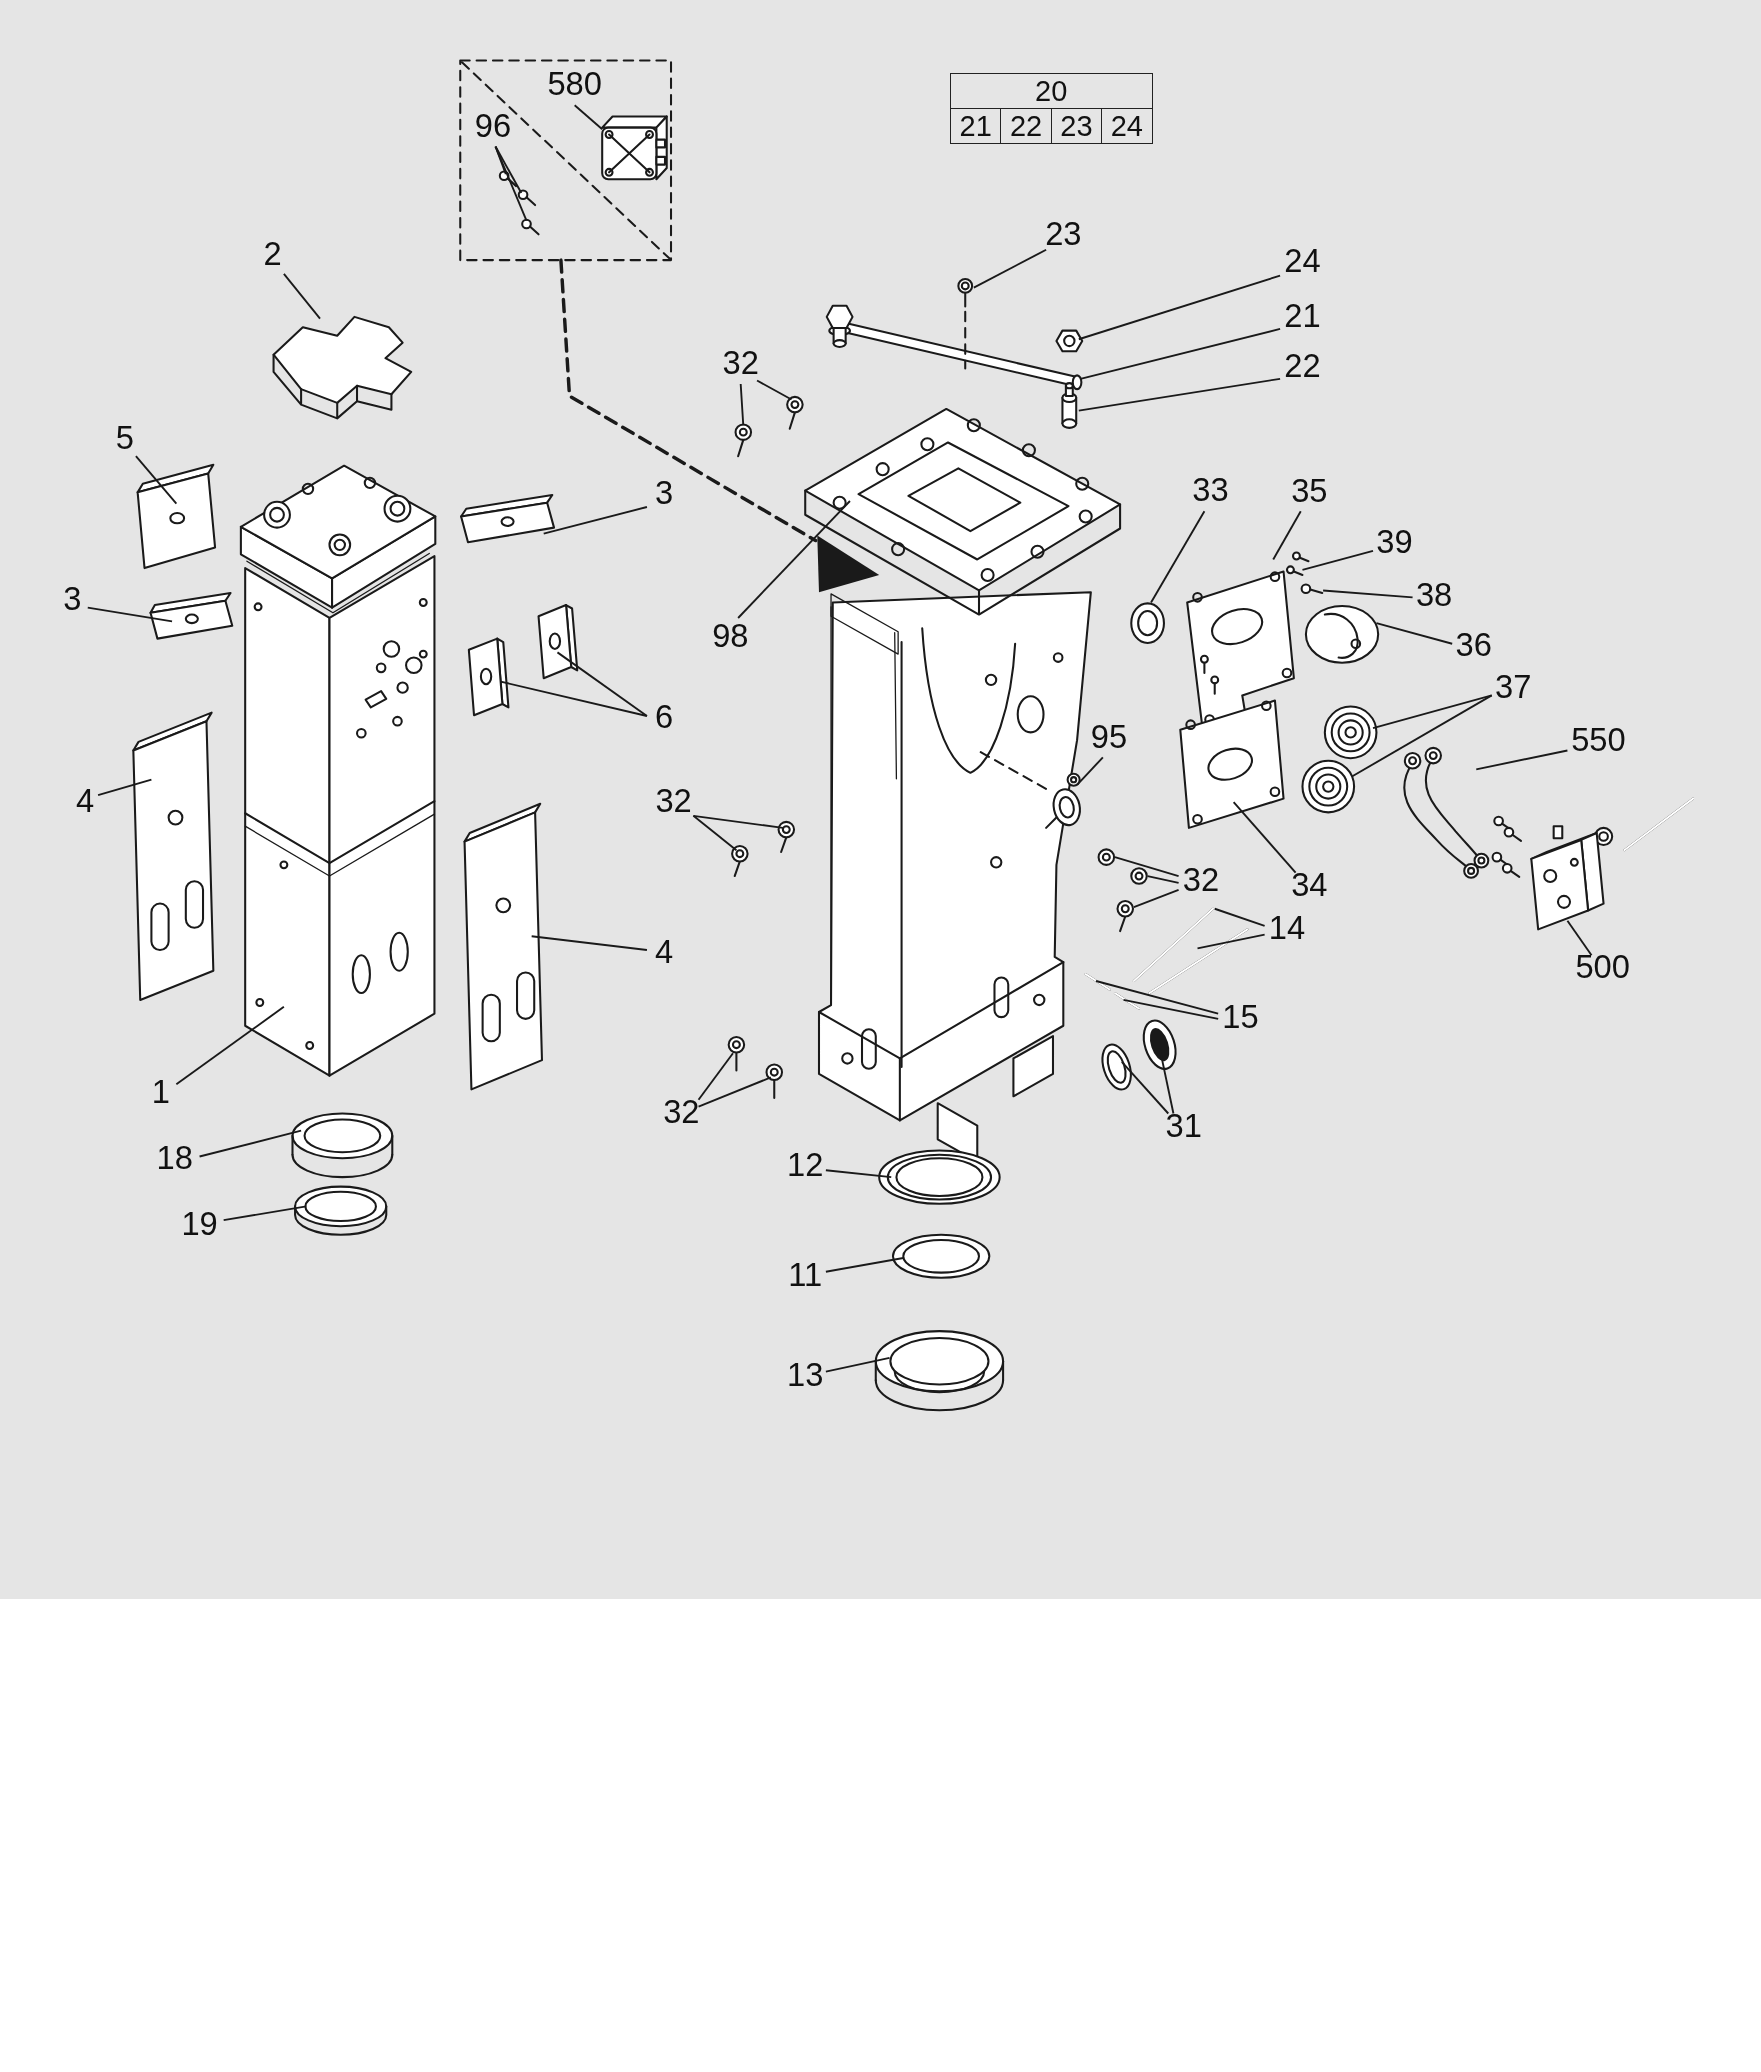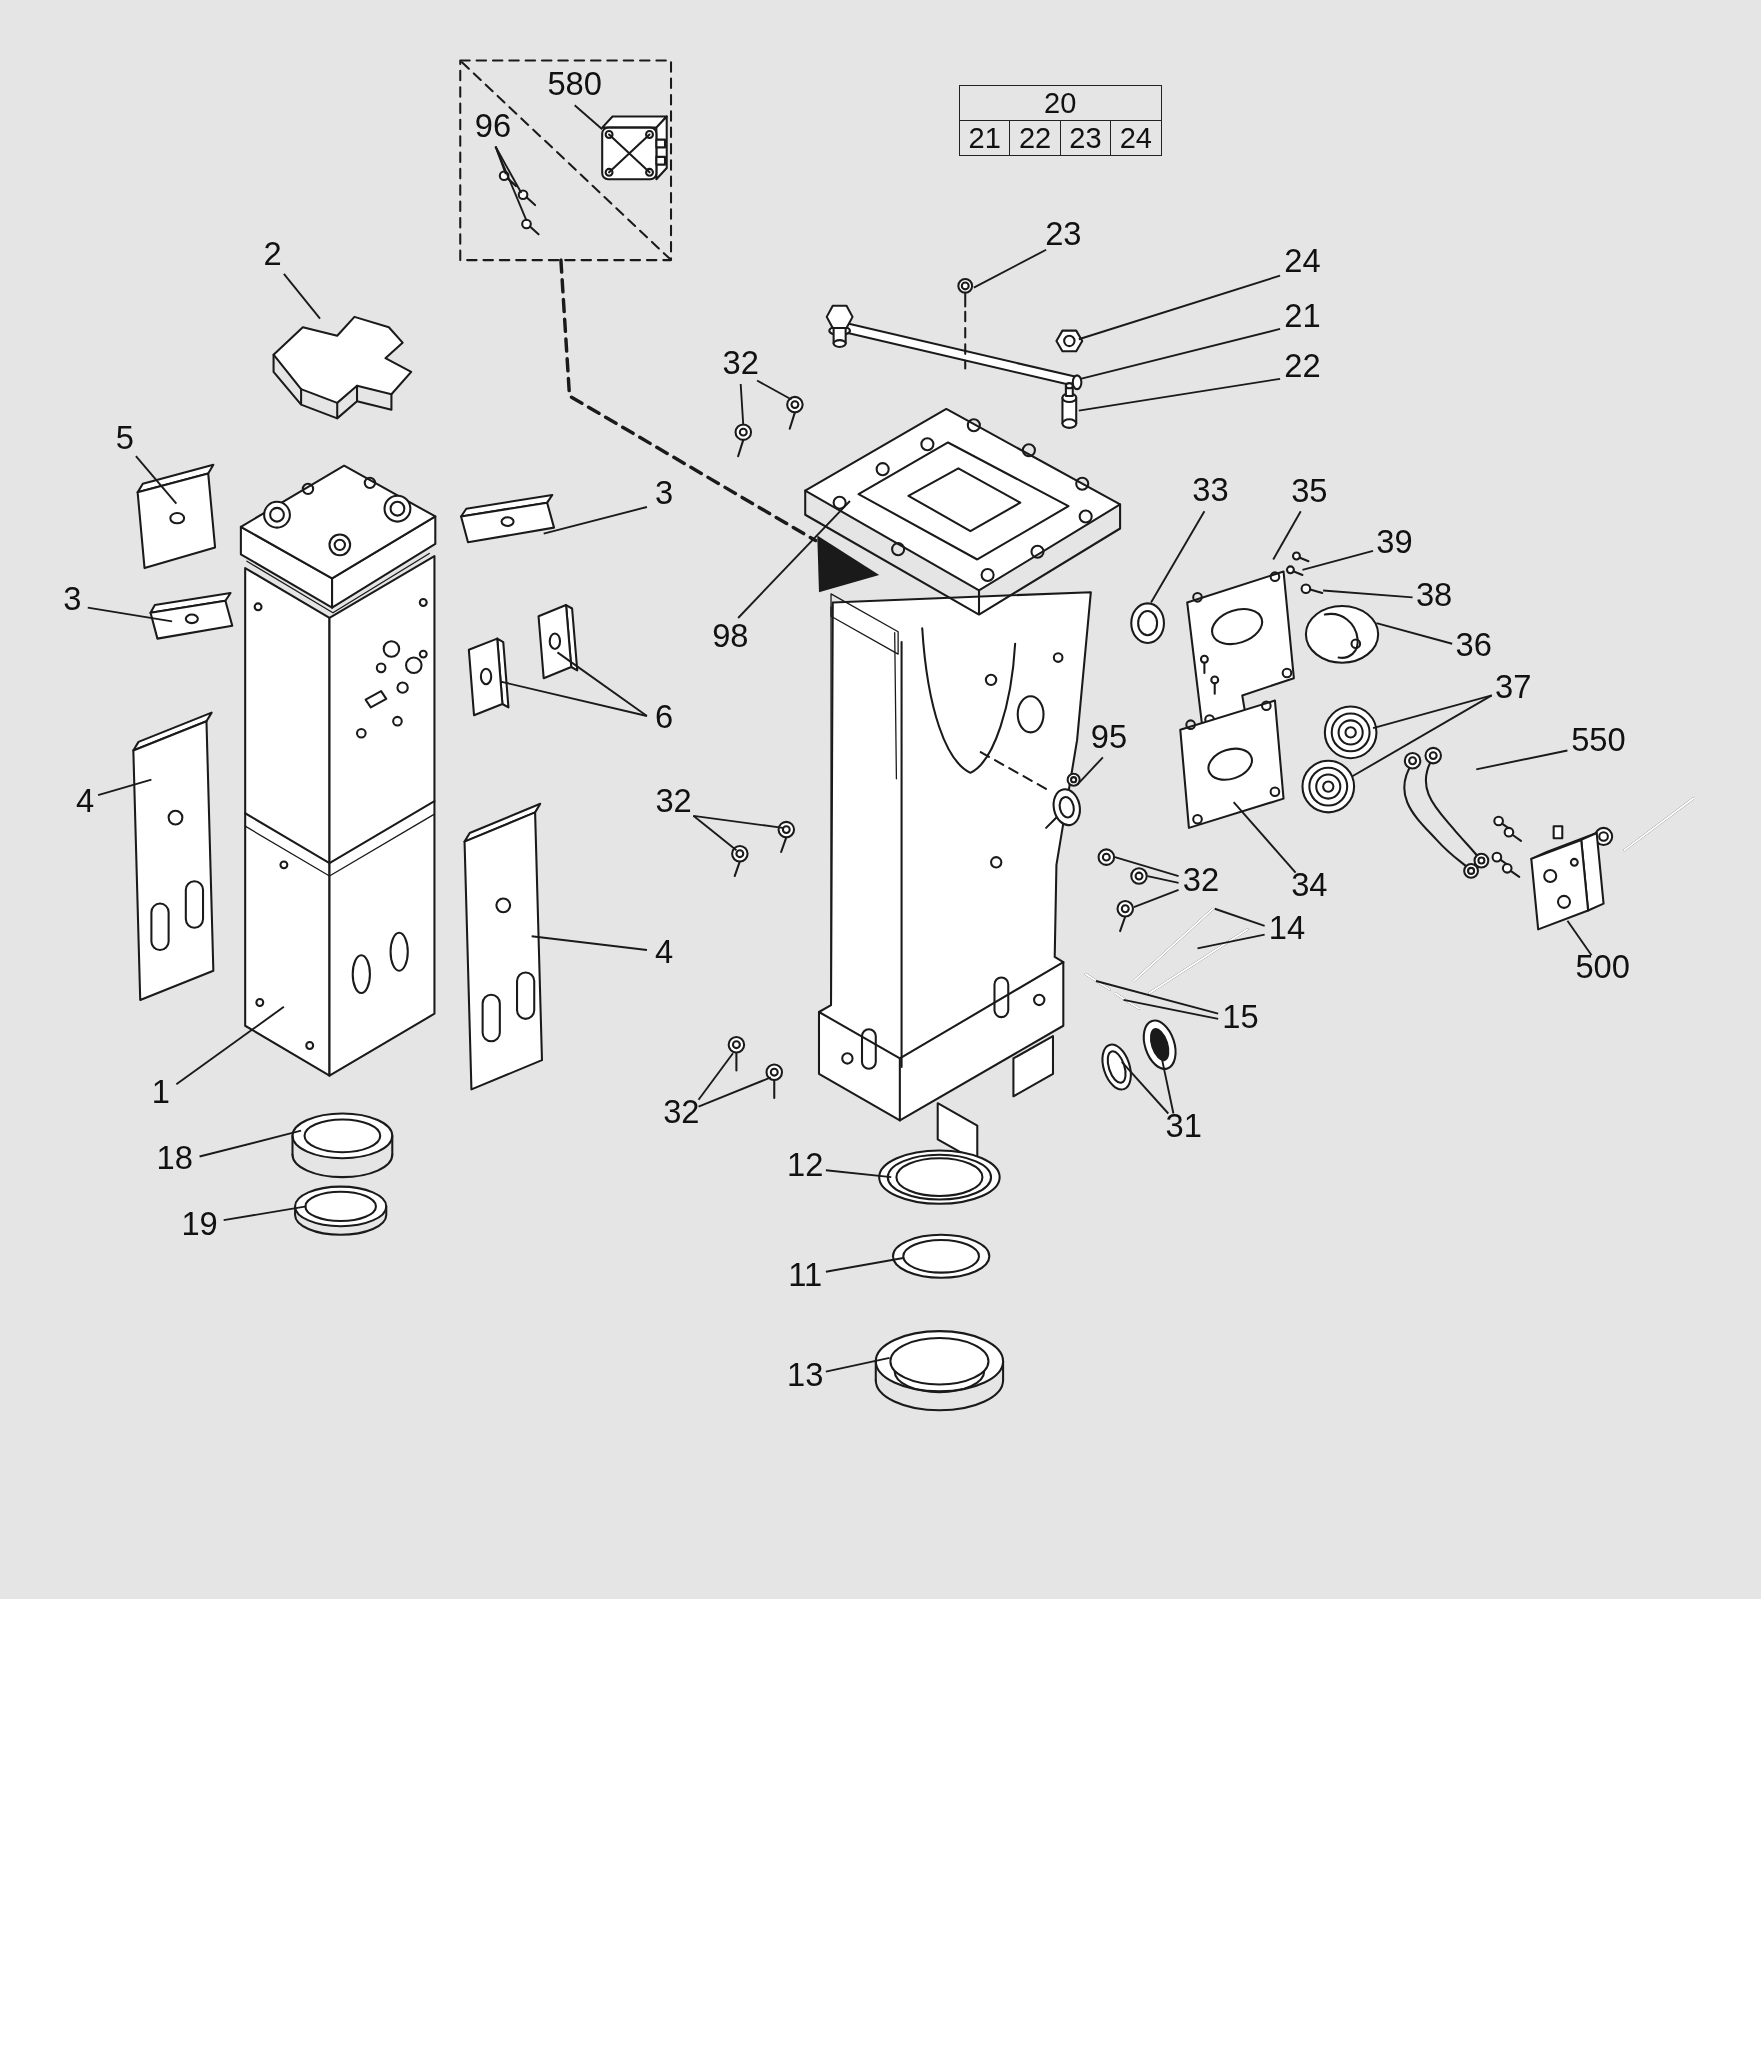--- a/index.html
+++ b/index.html
@@ -10,22 +10,22 @@
   #parts path,#parts rect,#parts circle,#parts ellipse,#parts line,#parts polyline{
      stroke:#1a1a1a;stroke-width:2.4;fill:none;stroke-linecap:round;stroke-linejoin:round;}
   #parts .f{fill:#ffffff;}
   #parts .dk{fill:#1a1a1a;stroke:none;}
   #parts .dash{stroke-dasharray:11 8;}
   #parts .dashbold{stroke-width:4;stroke-dasharray:14 9;}
   #parts .thin{stroke-width:1.5;}
   #parts .wline{stroke:#ffffff;}
   .leader{stroke:#1a1a1a;stroke-width:2.2;fill:none;}
   .callout{font:38px "Liberation Sans",sans-serif;fill:#111111;text-anchor:middle;}
-  .ref-table{position:absolute;left:950px;top:85px;border-collapse:collapse;
-     font:29px "Liberation Sans",sans-serif;color:#111;text-align:center;margin-left:9px;}
+  .ref-table{position:absolute;left:950px;top:73px;border-collapse:collapse;
+     font:29px "Liberation Sans",sans-serif;color:#111;text-align:center;}
   .ref-table td{border:1.7px solid #222;min-width:46px;height:34px;padding:0 1.7px;}
 </style>
 </head>
 <body>
 
 <div class="stage">
 
 <svg id="diagram-svg" width="1761" height="2073" viewBox="0 0 2047 2409">
 
   <g id="parts">

